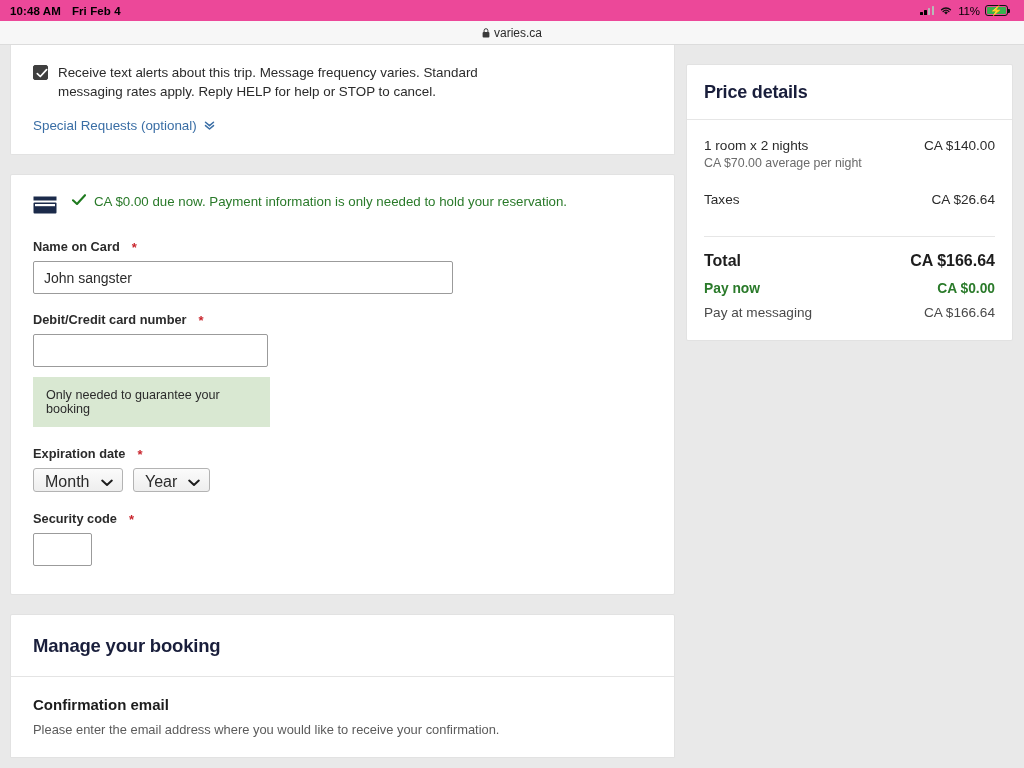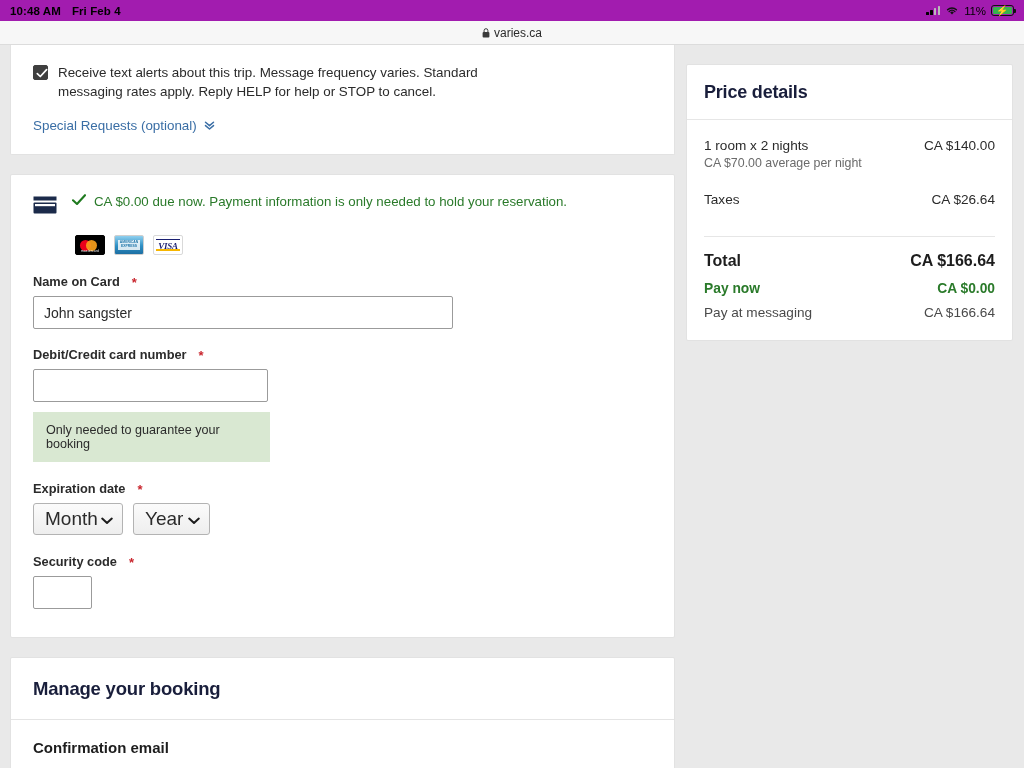--- a/index.html
+++ b/index.html
@@ -7,24 +7,24 @@
     width: 1024px; height: 768px;
     font-family: "Liberation Sans", sans-serif;
     background: #ffffff;
     overflow: hidden;
   }
 
   
   .statusbar {
     position: relative;
     height: 21px;
-    background: #a21caf;
+    background: #ec4899;
     display: flex;
     align-items: center;
-    padding: 0 10px 0 10px;
+    padding: 0 16px 0 10px;
     font-size: 11.5px;
     color: #000;
   }
   .sb-left { display: flex; align-items: center; gap: 11px; white-space: nowrap; }
   .sb-right { margin-left: auto; display: flex; align-items: center; gap: 5px; }
   .sb-time { font-weight: 600; letter-spacing: .1px; }
   .sb-date { font-weight: 600; letter-spacing: .1px; }
 
   .signal-icon { display: inline-flex; align-items: flex-end; gap: 1.4px; height: 9px; }
   .signal-icon i { display: block; width: 2.4px; background: #000; border-radius: .5px; }
@@ -147,24 +147,24 @@
   .input-name { width: 420px; }
   .f-cardno { margin-top: 18px; }
   .input-cardno { width: 235px; }
   .hint-green {
     margin-top: 10px; width: 237px; background: #d9e8d2;
     font-size: 12.6px; color: #2b2b2b; padding: 11px 13px; line-height: 14px;
   }
   .f-exp { margin-top: 19px; }
   .selrow { display: flex; gap: 10px; }
   .select {
-    height: 32px; border: 1px solid #b3b3b3; border-radius: 3px;
+    height: 24px; border: 1px solid #b3b3b3; border-radius: 3px;
     background: linear-gradient(180deg,#fbfbfb,#eeeeee);
-    display: flex; align-items: center; justify-content: space-between;
-    padding: 0 9px 0 11px; font-size: 19px; color: #2b2b2b; cursor: pointer;
+    display: flex; align-items: flex-end; justify-content: space-between;
+    padding: 0 9px 0 11px; font-size: 16px; color: #2b2b2b; cursor: pointer;
   }
   .sel-month { width: 90px; }
   .sel-year  { width: 77px; }
   .f-sec { margin-top: 19px; }
   .input-sec { width: 59px; }
 
   
   .card-manage { margin-top: 19px; border-radius: 2px 2px 0 0; }
   .manage-head { padding: 20px 22px 19px 22px; border-bottom: 1px solid #e4e4e4; }
   .manage-title { font-size: 18.5px; font-weight: 700; color: #191e3b; letter-spacing: -.2px; }
@@ -274,35 +274,20 @@
         <div class="pay-note">
           <span class="check-mark">
             <svg width="14" height="12" viewBox="0 0 14 12">
               <path d="M1 6.3 L5 10 L13 1.2" stroke="#1f7a1f" stroke-width="2.1" fill="none" stroke-linecap="round" stroke-linejoin="round"></path>
             </svg>
           </span>
           <span>CA $0.00 due now. Payment information is only needed to hold your reservation.</span>
         </div>
       </div>
 
-      <div class="card-logos">
-        <span class="logo mc">
-          <span class="c1"></span>
-            <span class="c2"></span>
-            <span class="mctxt">mastercard</span>
-        </span>
-        <span class="logo amex">
-          <span>AMERICAN EXPRESS</span>
-        </span>
-        <span class="logo visa">
-          <span class="bar-top"></span>
-            <span class="vtxt">VISA</span>
-            <span class="bar-bot"></span>
-        </span>
-      </div>
 
       <div class="f-name">
         <div class="field-label">
           <span>Name on Card</span>
           <span class="req">*</span>
         </div>
         <input class="txt-input input-name" type="text" value="John sangster" style="">
       </div>
 
       <div class="f-cardno">

